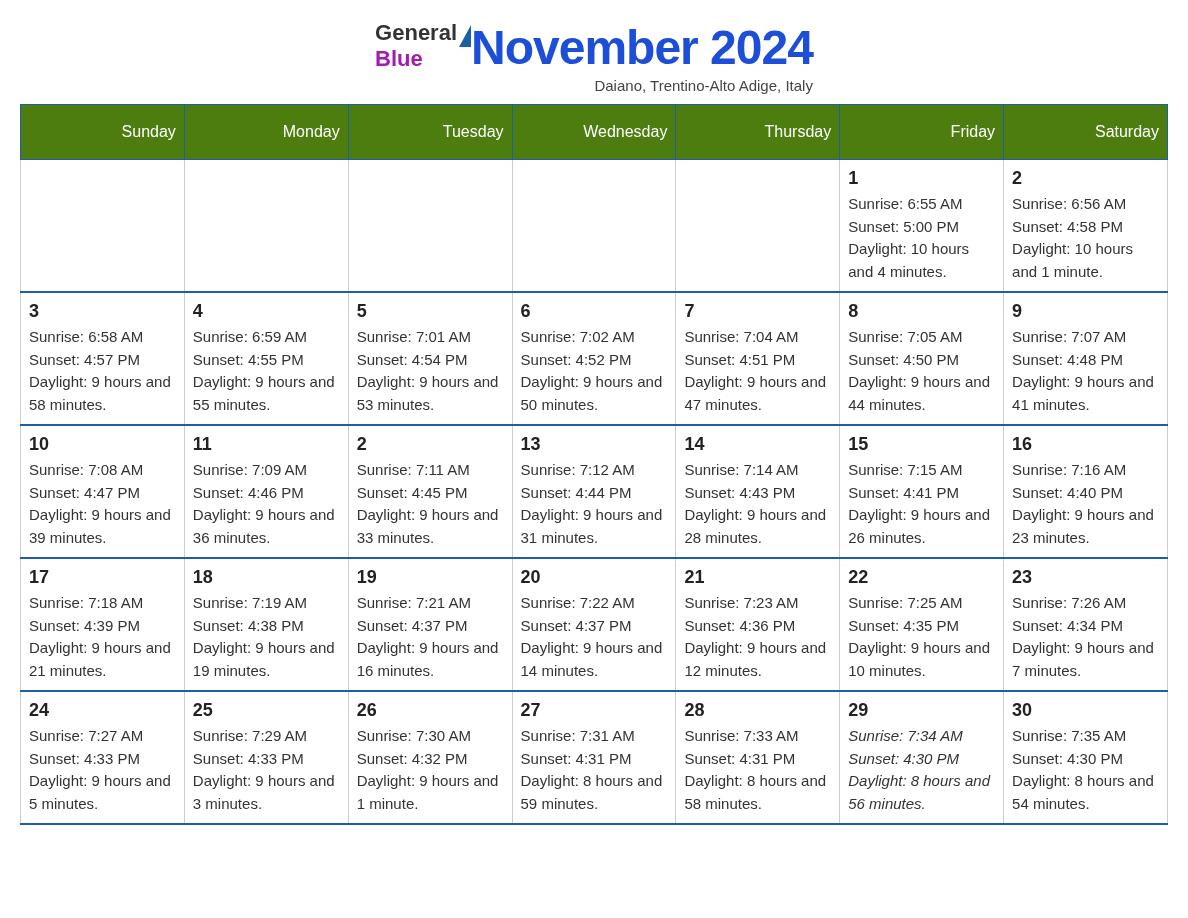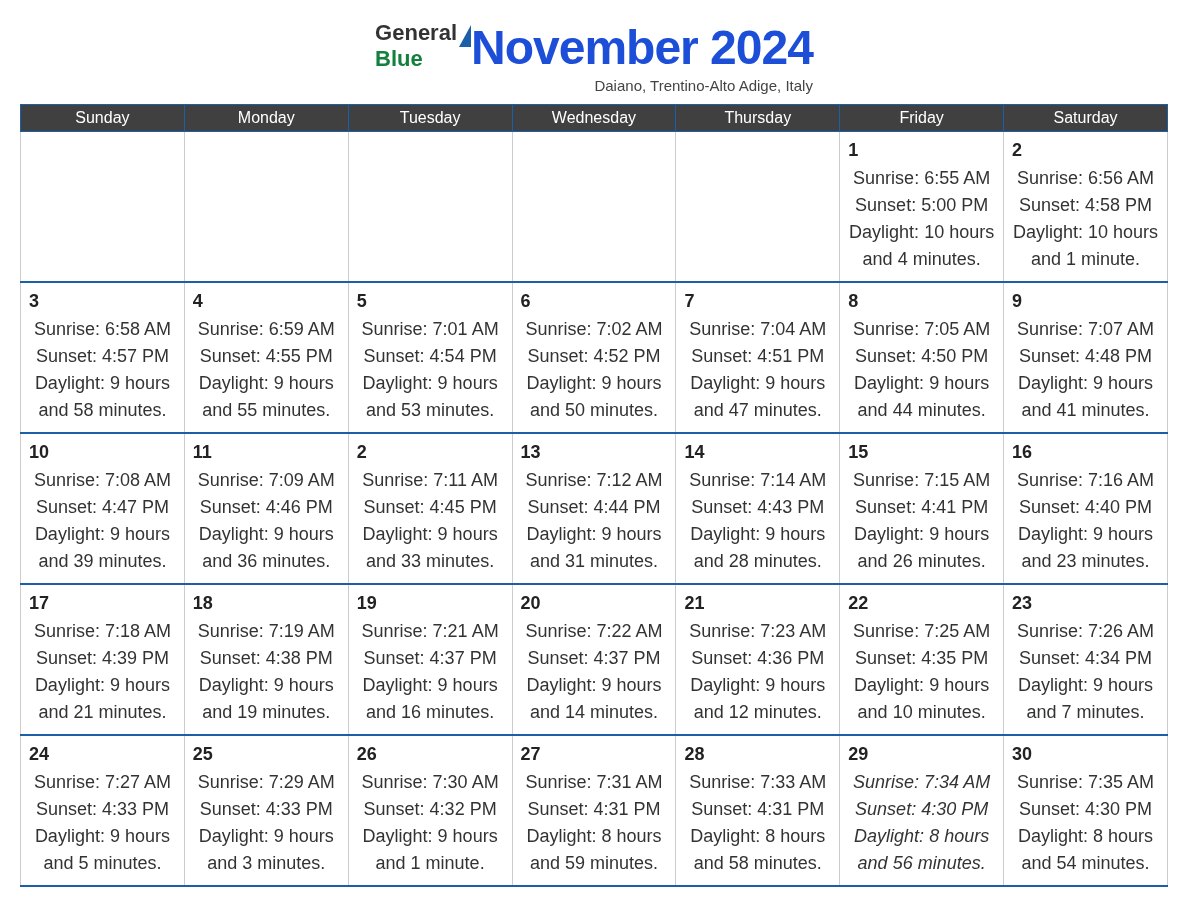--- a/index.html
+++ b/index.html
@@ -22,21 +22,21 @@
       align-items: flex-start;
     }
     .logo-general {
       font-size: 22px;
       font-weight: bold;
       color: #333;
     }
     .logo-blue {
       font-size: 22px;
       font-weight: bold;
-      color: #15803d;
+      color: #a21caf;
       display: flex;
       align-items: center;
     }
     .title-block {
       text-align: right;
     }
     .month-title {
       font-size: 48px;
       font-weight: bold;
       color: #1d4ed8;
@@ -46,26 +46,26 @@
       font-size: 15px;
       color: #444;
       margin-top: 2px;
     }
     .calendar {
       width: 100%;
       border-collapse: collapse;
       margin-top: 10px;
     }
     .calendar th {
-      background-color: #404040;
+      background-color: #4d7c0f;
       color: #ffffff;
-      padding: 4px 8px;
+      padding: 18px 8px;
       font-size: 16px;
       font-weight: normal;
-      text-align: center;
+      text-align: right;
       border: 1px solid #1a5fa8;
     }
     .calendar td {
       vertical-align: top;
       padding: 8px 8px;
       border: 1px solid #cccccc;
       width: 14.28%;
       min-height: 90px;
       font-size: 13px;
       color: #333;
@@ -75,24 +75,23 @@
       border-bottom: 2px solid #1a5fa8;
     }
     .day-number {
       font-size: 18px;
       font-weight: bold;
       color: #222;
       display: block;
       margin-bottom: 4px;
     }
     .day-info {
-      font-size: 18px;
+      font-size: 15px;
       color: #333;
       line-height: 1.5;
-      text-align: center;
     }
     .empty-cell {
       background: #f9f9f9;
     }
     .calendar thead tr {
       border-bottom: none;
     }
   </style>
 </head>
 <body>

